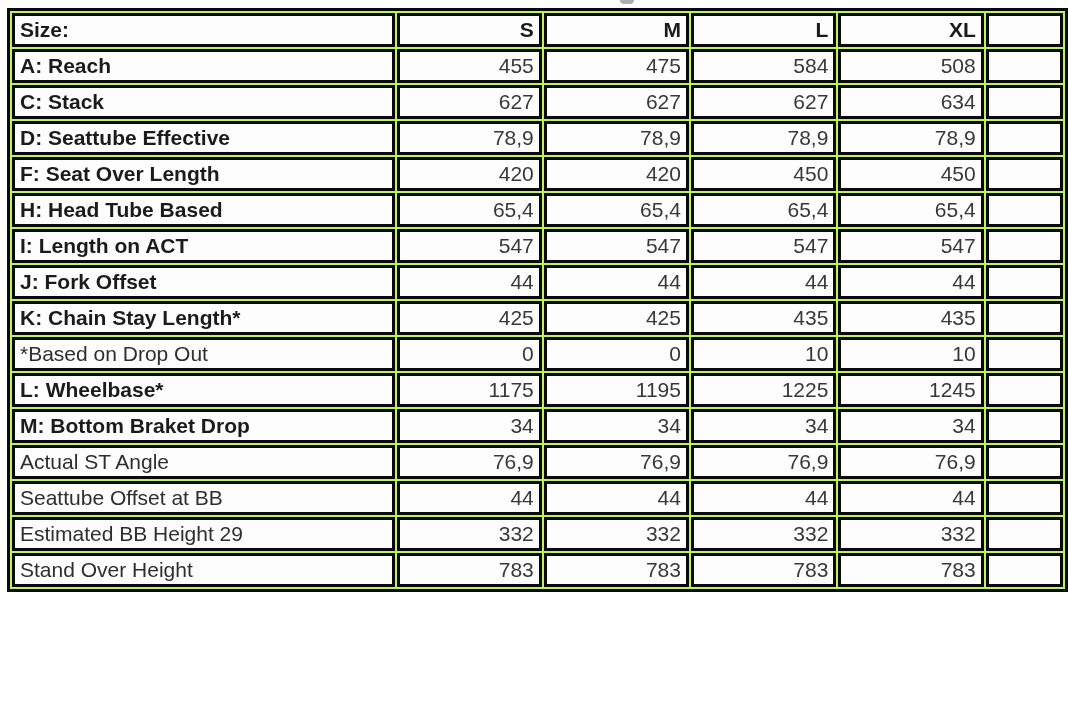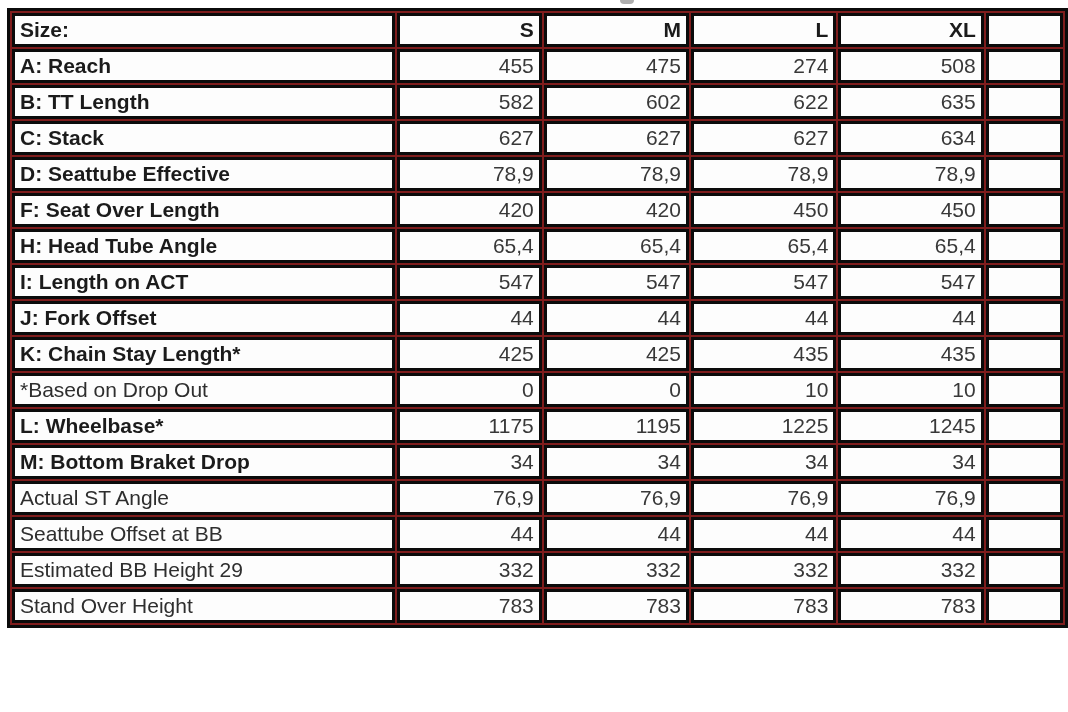--- a/index.html
+++ b/index.html
@@ -15,21 +15,21 @@
     font-family: "Liberation Sans", sans-serif;
   }
   table.geo-table {
     position: absolute;
     left: 7px;
     top: 8px;
     border-collapse: separate;
     border-spacing: 2px;
     border: 3px solid #0b0b0b;
     table-layout: fixed;
-    background: #7f1d1d;
+    background: #bef264;
   }
   .geo-table th, .geo-table td {
     border: 3px solid #0b0b0b;
     box-sizing: border-box;
     height: 34px;
     font-size: 21px;
     line-height: 28px;
     vertical-align: middle;
     background: #fdfdfd;
     overflow: hidden;
@@ -94,30 +94,22 @@
       <th class="size-header-cell">L</th>
       <th class="size-header-cell">XL</th>
       <th class="empty-cell"></th>
     </tr>
   </thead>
   <tbody>
       <tr>
         <td class="label-cell">A: Reach</td>
         <td class="value-cell">455</td>
         <td class="value-cell">475</td>
-        <td class="value-cell">274</td>
+        <td class="value-cell">584</td>
         <td class="value-cell">508</td>
-        <td class="empty-cell"></td>
-      </tr>
-      <tr>
-        <td class="label-cell">B: TT Length</td>
-        <td class="value-cell">582</td>
-        <td class="value-cell">602</td>
-        <td class="value-cell">622</td>
-        <td class="value-cell">635</td>
         <td class="empty-cell"></td>
       </tr>
       <tr>
         <td class="label-cell">C: Stack</td>
         <td class="value-cell">627</td>
         <td class="value-cell">627</td>
         <td class="value-cell">627</td>
         <td class="value-cell">634</td>
         <td class="empty-cell"></td>
       </tr>
@@ -131,21 +123,21 @@
       </tr>
       <tr>
         <td class="label-cell">F: Seat Over Length</td>
         <td class="value-cell">420</td>
         <td class="value-cell">420</td>
         <td class="value-cell">450</td>
         <td class="value-cell">450</td>
         <td class="empty-cell"></td>
       </tr>
       <tr>
-        <td class="label-cell">H: Head Tube Angle</td>
+        <td class="label-cell">H: Head Tube Based</td>
         <td class="value-cell">65,4</td>
         <td class="value-cell">65,4</td>
         <td class="value-cell">65,4</td>
         <td class="value-cell">65,4</td>
         <td class="empty-cell"></td>
       </tr>
       <tr>
         <td class="label-cell">I: Length on ACT</td>
         <td class="value-cell">547</td>
         <td class="value-cell">547</td>

